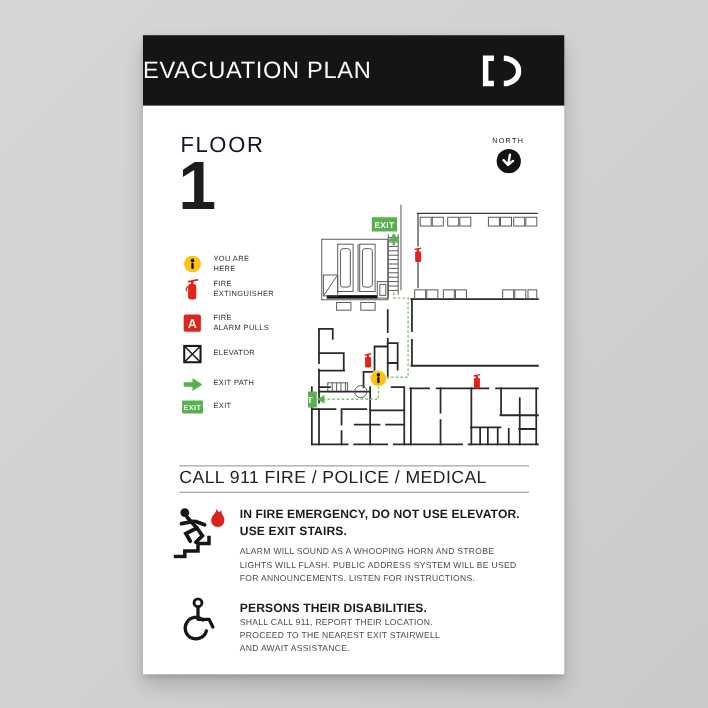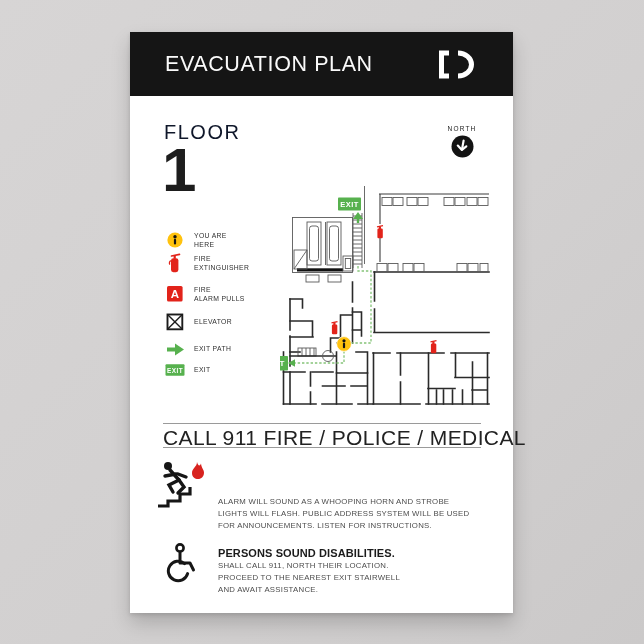--- a/index.html
+++ b/index.html
@@ -14,21 +14,21 @@
     background:#ffffff;
     box-shadow:0 10px 18px rgba(0,0,0,0.18), 0 2px 4px rgba(0,0,0,0.12);
   }
   
   .hdr {
     position:absolute; left:0; top:0; width:100%; height:64px;
     background:#151515; display:flex; align-items:center;
   }
   .hdr-title {
     color:#fafafa; font-size:21.5px; font-weight:500; letter-spacing:0.6px;
-    padding-left:35px; white-space:nowrap;
+    white-space:nowrap;
   }
   .hdr-logo { position:absolute; right:39px; top:18px; }
   
   .floor-label { position:absolute; left:34px; top:89px; font-size:20px; font-weight:500;
                  letter-spacing:1.5px; color:#0f172a; }
   .floor-num { position:absolute; left:32px; top:102px; font-size:62px; font-weight:800;
                letter-spacing:-3px; color:#1d1d1d; }
   
   .north { position:absolute; left:308px; top:93px; width:48px; text-align:center; }
   .north-label { font-size:6.5px; letter-spacing:1.2px; color:#222; font-weight:500; }
@@ -42,21 +42,21 @@
   
   .plan { position:absolute; left:150px; top:150px; }
   .w1 { stroke:#5a5a5a; stroke-width:0.9; fill:none; }
   .w2 { stroke:#2a2a2a; stroke-width:1.6; fill:none; stroke-linecap:square; }
   .w3 { stroke:#3d3d3d; stroke-width:1.1; fill:none; }
   .dash { stroke:#85c478; stroke-width:1.3; fill:none; stroke-dasharray:2.4 1.9; }
   .exit-txt { fill:#fff; font-weight:700; font-family:"Liberation Sans",sans-serif; letter-spacing:0.4px; }
   
   .call { position:absolute; left:33px; top:391px; width:318px; }
   .call .rule { position:absolute; left:0; width:100%; height:1px; background:#9a9a9a; }
-  .call .txt { position:absolute; left:0; top:3px; font-size:21px; font-weight:500;
+  .call .txt { position:absolute; left:0; top:3px; font-size:16px; font-weight:500;
                letter-spacing:0.4px; color:#222; white-space:nowrap; }
   
   .sec-icon { position:absolute; }
   .sec-head { position:absolute; left:88px; width:265px; font-size:11px; font-weight:700;
               color:#1b1b1b; line-height:1.32; letter-spacing:0.1px; white-space:pre-line; }
   .sec-body { position:absolute; left:88px; width:265px; font-size:7.8px; color:#4c4c4c;
               line-height:1.55; letter-spacing:0.25px; white-space:pre-line; font-weight:400; }
 </style>
 </head>
 <body>
@@ -271,27 +271,29 @@
     <circle cx="11" cy="6" r="4" fill="#161616"></circle>
     <g stroke="#161616" stroke-width="3.4" stroke-linecap="round" fill="none">
       <path d="M13,10 L22,20"></path>
       <path d="M8,16 L19,14"></path>
       <path d="M21,14 L29,17"></path>
       <path d="M22,20 L12,25 L16,32"></path>
       <path d="M22,20 L27,27 L21,33"></path>
     </g>
     <path d="M33,27 V34 H23 V41 H11 V46 H1" stroke="#161616" stroke-width="3.2" fill="none"></path>
   </svg>
+  <div class="sec-head" style="top:429px">IN FIRE EMERGENCY, DO NOT USE ELEVATOR.
+USE EXIT STAIRS.</div>
   <div class="sec-body" style="top:464px">ALARM WILL SOUND AS A WHOOPING HORN AND STROBE
 LIGHTS WILL FLASH. PUBLIC ADDRESS SYSTEM WILL BE USED
 FOR ANNOUNCEMENTS. LISTEN FOR INSTRUCTIONS.</div>
 
   <svg class="sec-icon" style="left:36px; top:511px" width="34" height="42" viewBox="0 0 34 42">
     <circle cx="14" cy="5" r="3.6" fill="none" stroke="#161616" stroke-width="2.6"></circle>
     <path d="M14,10 V20 H24 L27.5,27" stroke="#161616" stroke-width="3" stroke-linecap="round" stroke-linejoin="round" fill="none"></path>
     <path d="M18.6,20.6 A9.8,9.8 0 1 0 21.6,30.6" stroke="#161616" stroke-width="3" stroke-linecap="round" fill="none"></path>
   </svg>
-  <div class="sec-head" style="top:514px">PERSONS SOUND DISABILITIES.</div>
-  <div class="sec-body" style="top:528px">SHALL CALL 911, NORTH THEIR LOCATION.
+  <div class="sec-head" style="top:514px">PERSONS THEIR DISABILITIES.</div>
+  <div class="sec-body" style="top:528px">SHALL CALL 911, REPORT THEIR LOCATION.
 PROCEED TO THE NEAREST EXIT STAIRWELL
 AND AWAIT ASSISTANCE.</div>
 
 </div>
 
 </body></html>

